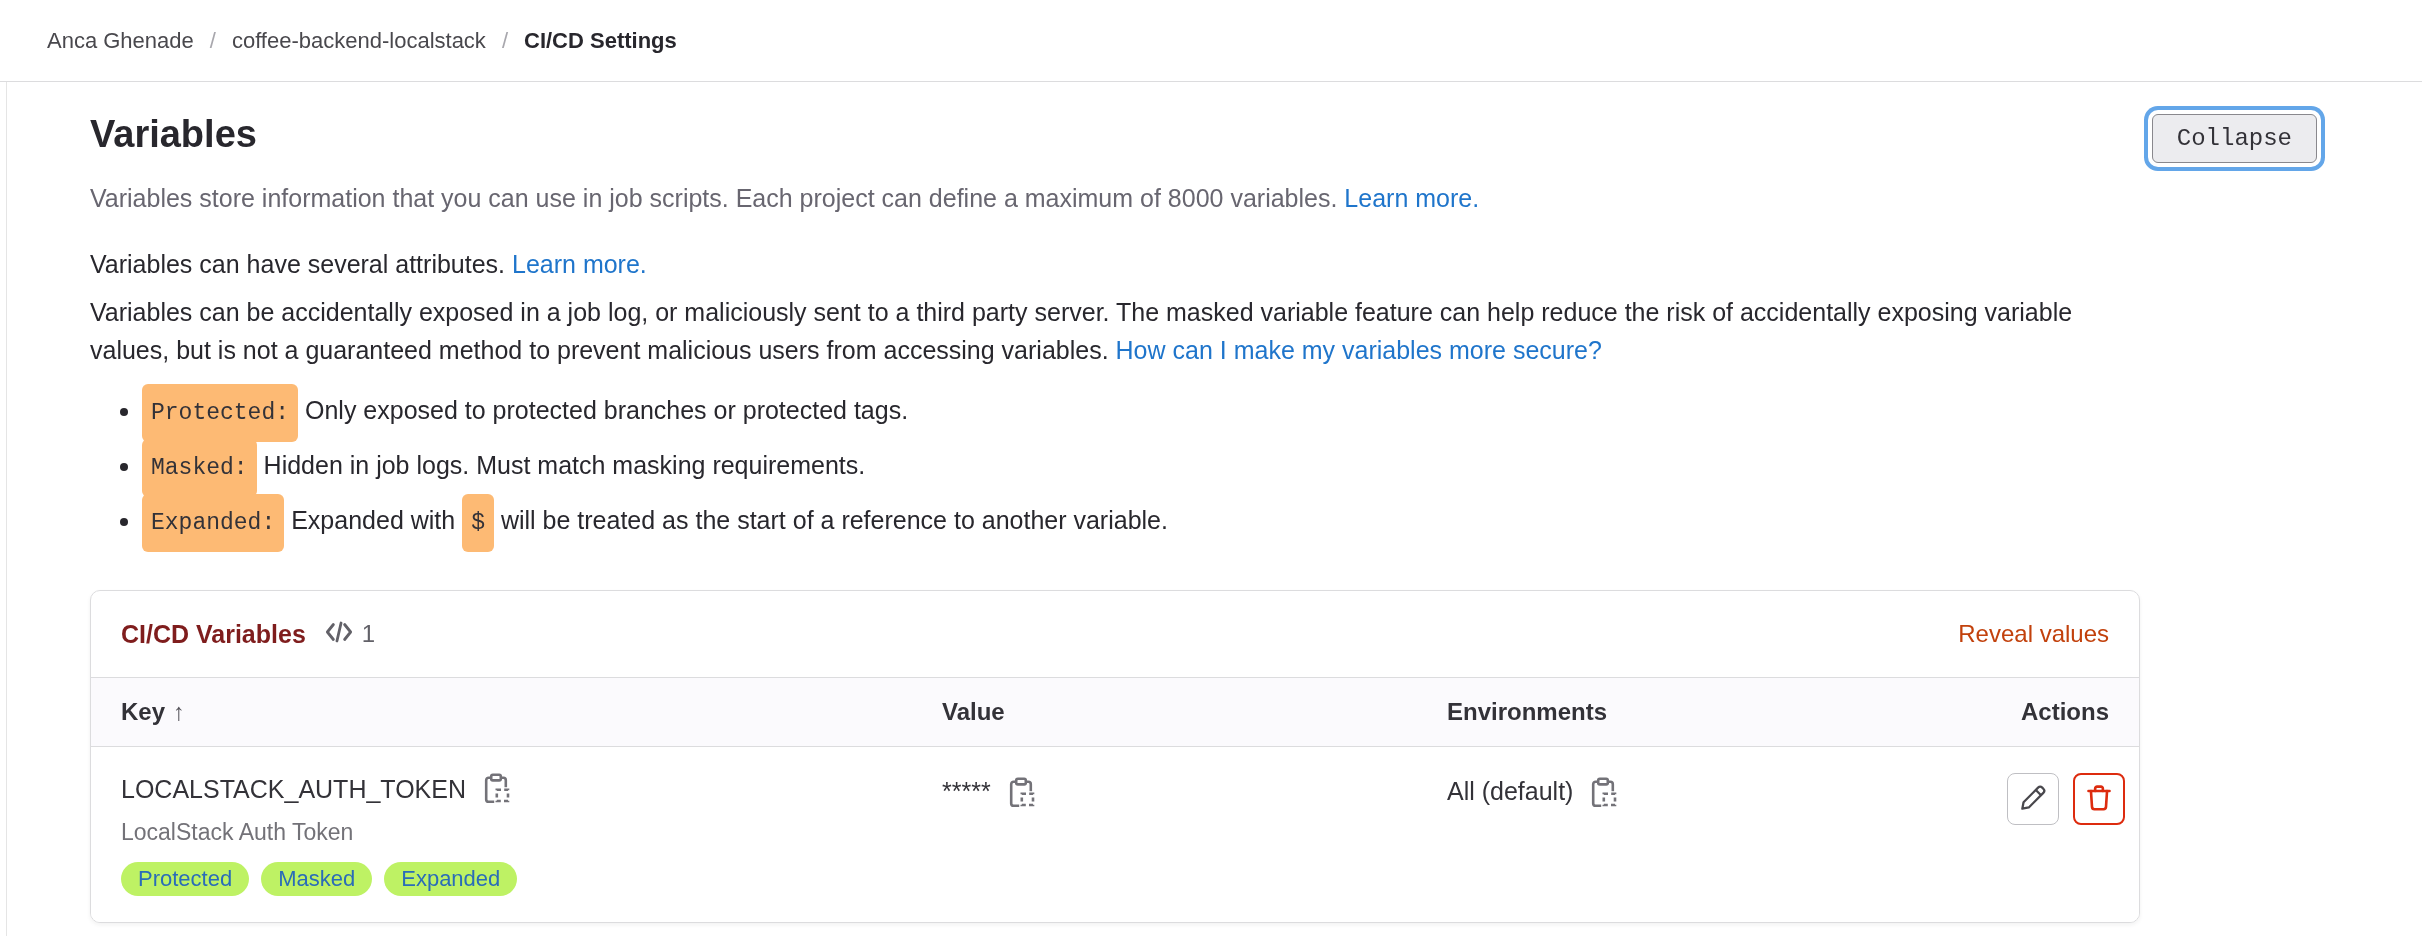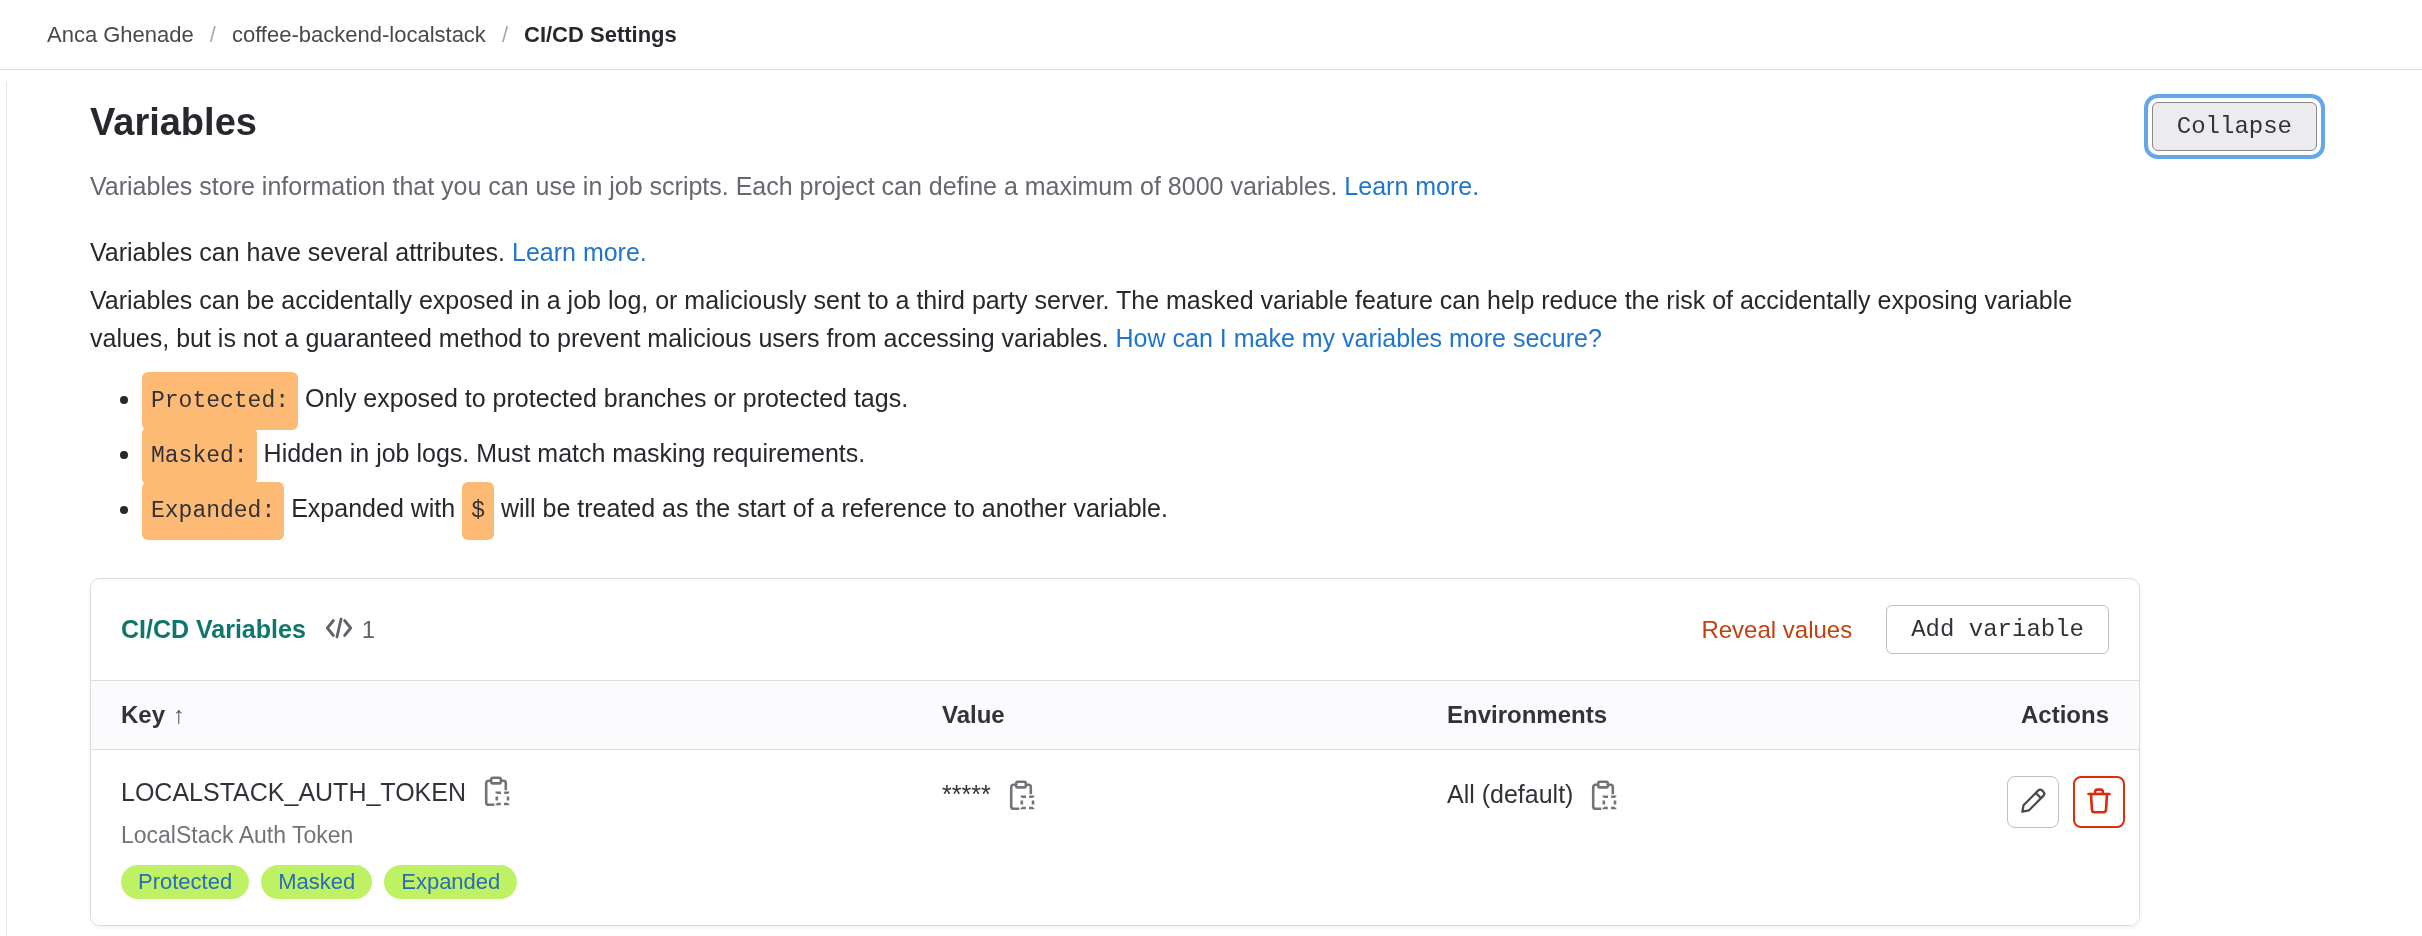--- a/index.html
+++ b/index.html
@@ -1,20 +1,20 @@
 <!DOCTYPE html>
 <html><head>
 <meta charset="utf-8">
 <style>
   * { margin:0; padding:0; box-sizing:border-box; }
   html,body { width:2422px; height:936px; background:#fff; overflow:hidden;
     font-family:"Liberation Sans", sans-serif; color:#333238; }
 
   
-  .topbar { height:70px; display:flex; align-items:center; padding-left:47px;
+  .topbar { height:82px; display:flex; align-items:center; padding-left:47px;
     border-bottom:1px solid #dcdcde; background:#fff; }
   .crumb { font-size:22px; color:#49484d; text-decoration:none; cursor:pointer; }
   .crumb-sep { font-size:22px; color:#a8a7ad; margin:0 16px; }
   .crumb-current { font-size:22px; font-weight:700; color:#28272d; }
 
   
   .page { position:relative; padding:26px 97px 0 90px; }
   .page::before { content:""; position:absolute; left:-84px; top:0; bottom:0; }
   .left-line { position:fixed; left:6px; top:82px; bottom:0; width:1px; background:#e5e5e5; }
 
@@ -36,21 +36,21 @@
 
   ul.attrs { margin:22px 0 0 52px; list-style:disc; }
   ul.attrs li { font-size:25px; line-height:38px; margin-bottom:14px; color:#28272d; }
   code.chip { font-family:"Liberation Mono","DejaVu Sans Mono",monospace;
     background:#fdba74; border-radius:6px; padding:16px 9px; font-size:23px; color:#333238; }
 
   
   .card { width:2050px; margin-top:48px; background:#fff; border:1px solid #dcdcde;
     border-radius:10px; box-shadow:0 2px 4px rgba(31,30,36,0.06); overflow:hidden; }
   .card-head { display:flex; align-items:center; padding:26px 30px; }
-  .card-title { font-size:25px; font-weight:700; color:#0f766e; }
+  .card-title { font-size:25px; font-weight:700; color:#7f1d1d; }
   .count-wrap { display:flex; align-items:center; margin-left:18px; color:#626168; }
   .count-wrap svg { width:30px; height:30px; }
   .count { font-size:24px; margin-left:8px; color:#626168; }
   .head-actions { margin-left:auto; display:flex; align-items:center; gap:34px; }
   .reveal { font-size:24px; font-weight:400; color:#c2410c; background:none; border:none;
     cursor:pointer; font-family:inherit; }
 
   .t-head { display:grid; grid-template-columns:821px 505px 560px 1fr;
     background:#fbfafd; border-top:1px solid #dcdcde; border-bottom:1px solid #dcdcde;
     padding:20px 30px; }
@@ -140,21 +140,20 @@
             <svg viewBox="0 0 16 16" fill="none" stroke="#626168" stroke-width="1.5" stroke-linecap="round" stroke-linejoin="round" width="30" height="30">
               <path d="M5 4 L1.8 8 L5 12"></path>
               <path d="M11 4 L14.2 8 L11 12"></path>
               <path d="M9.1 3.2 L6.9 12.8"></path>
             </svg>
           </span>
           <span class="count">1</span>
         </span>
         <span class="head-actions">
           <button class="reveal">Reveal values</button>
-          <button class="btn">Add variable</button>
         </span>
       </div>
 
       <div class="t-head">
         <span class="th">
           <span>Key</span><span class="sort-arrow">↑</span>
         </span>
         <span class="th">Value</span>
         <span class="th">Environments</span>
         <span class="th th-actions">Actions</span>

